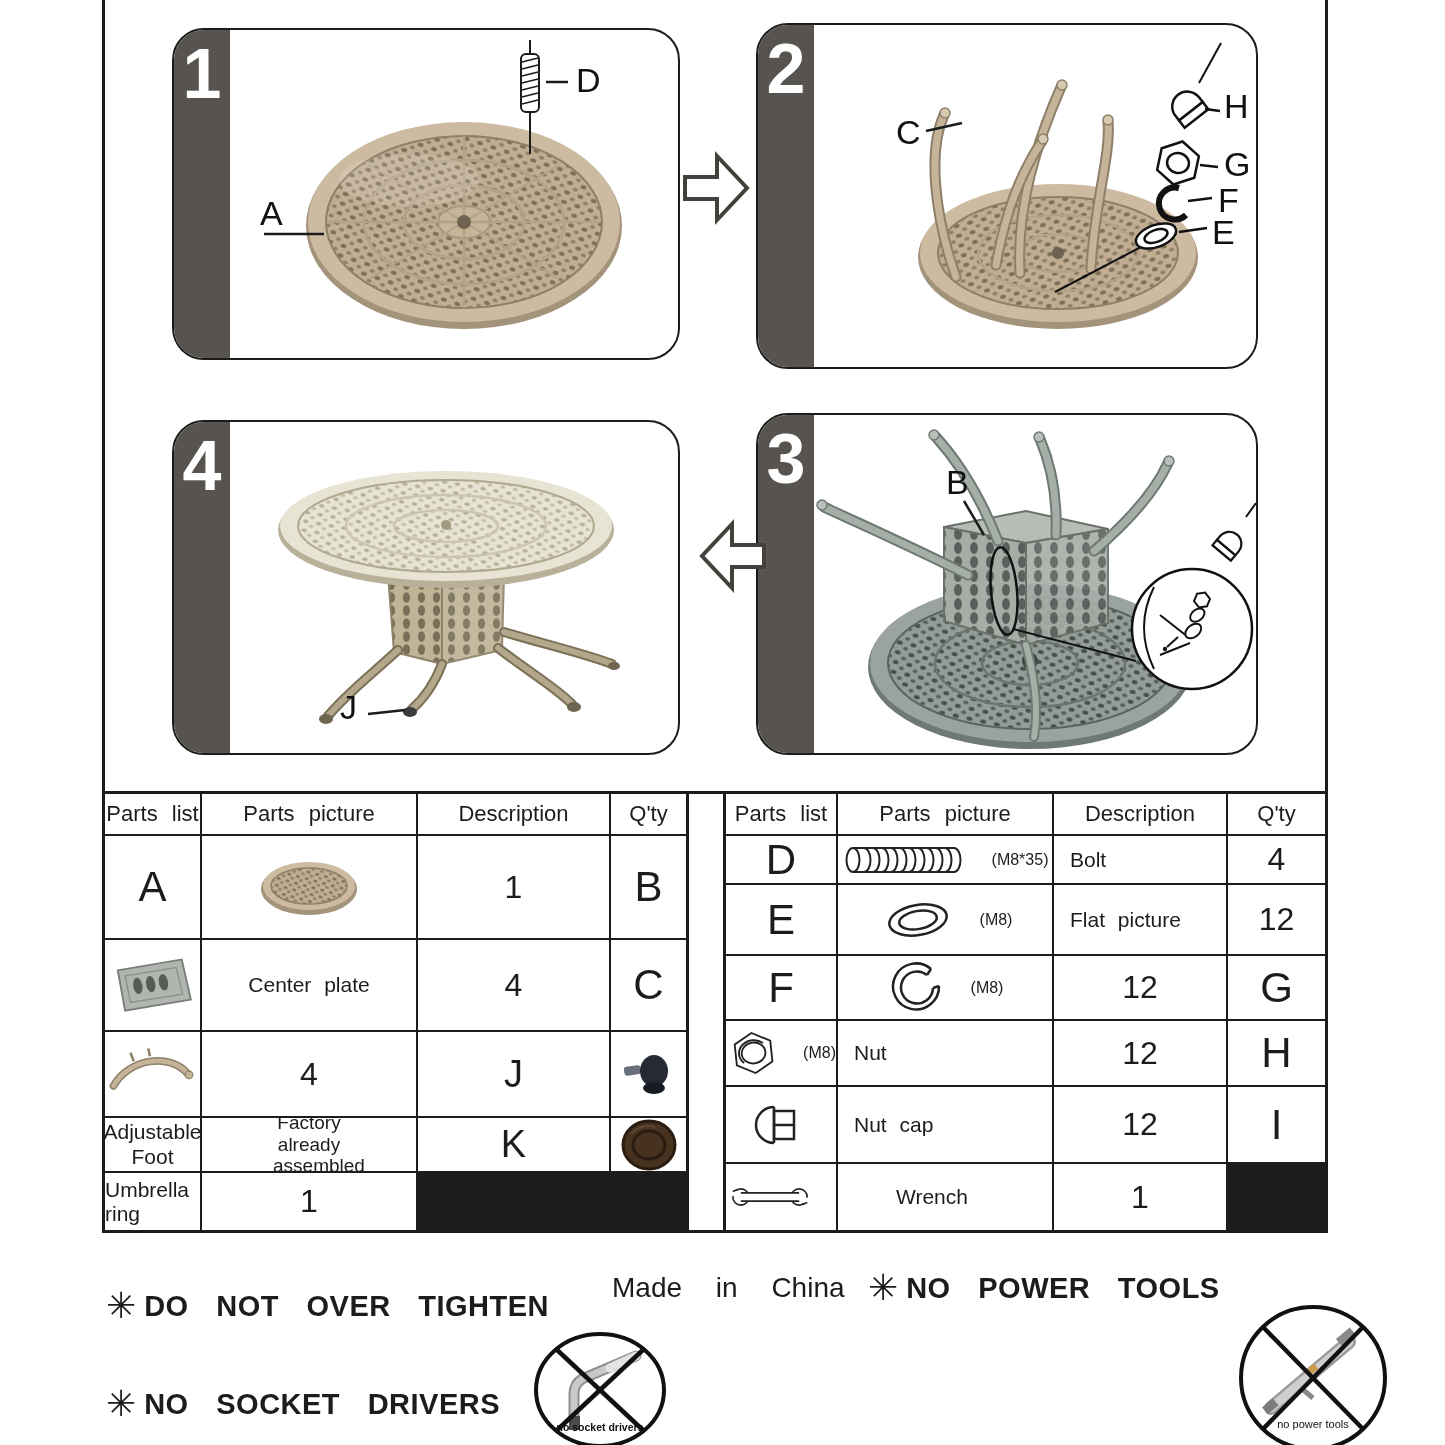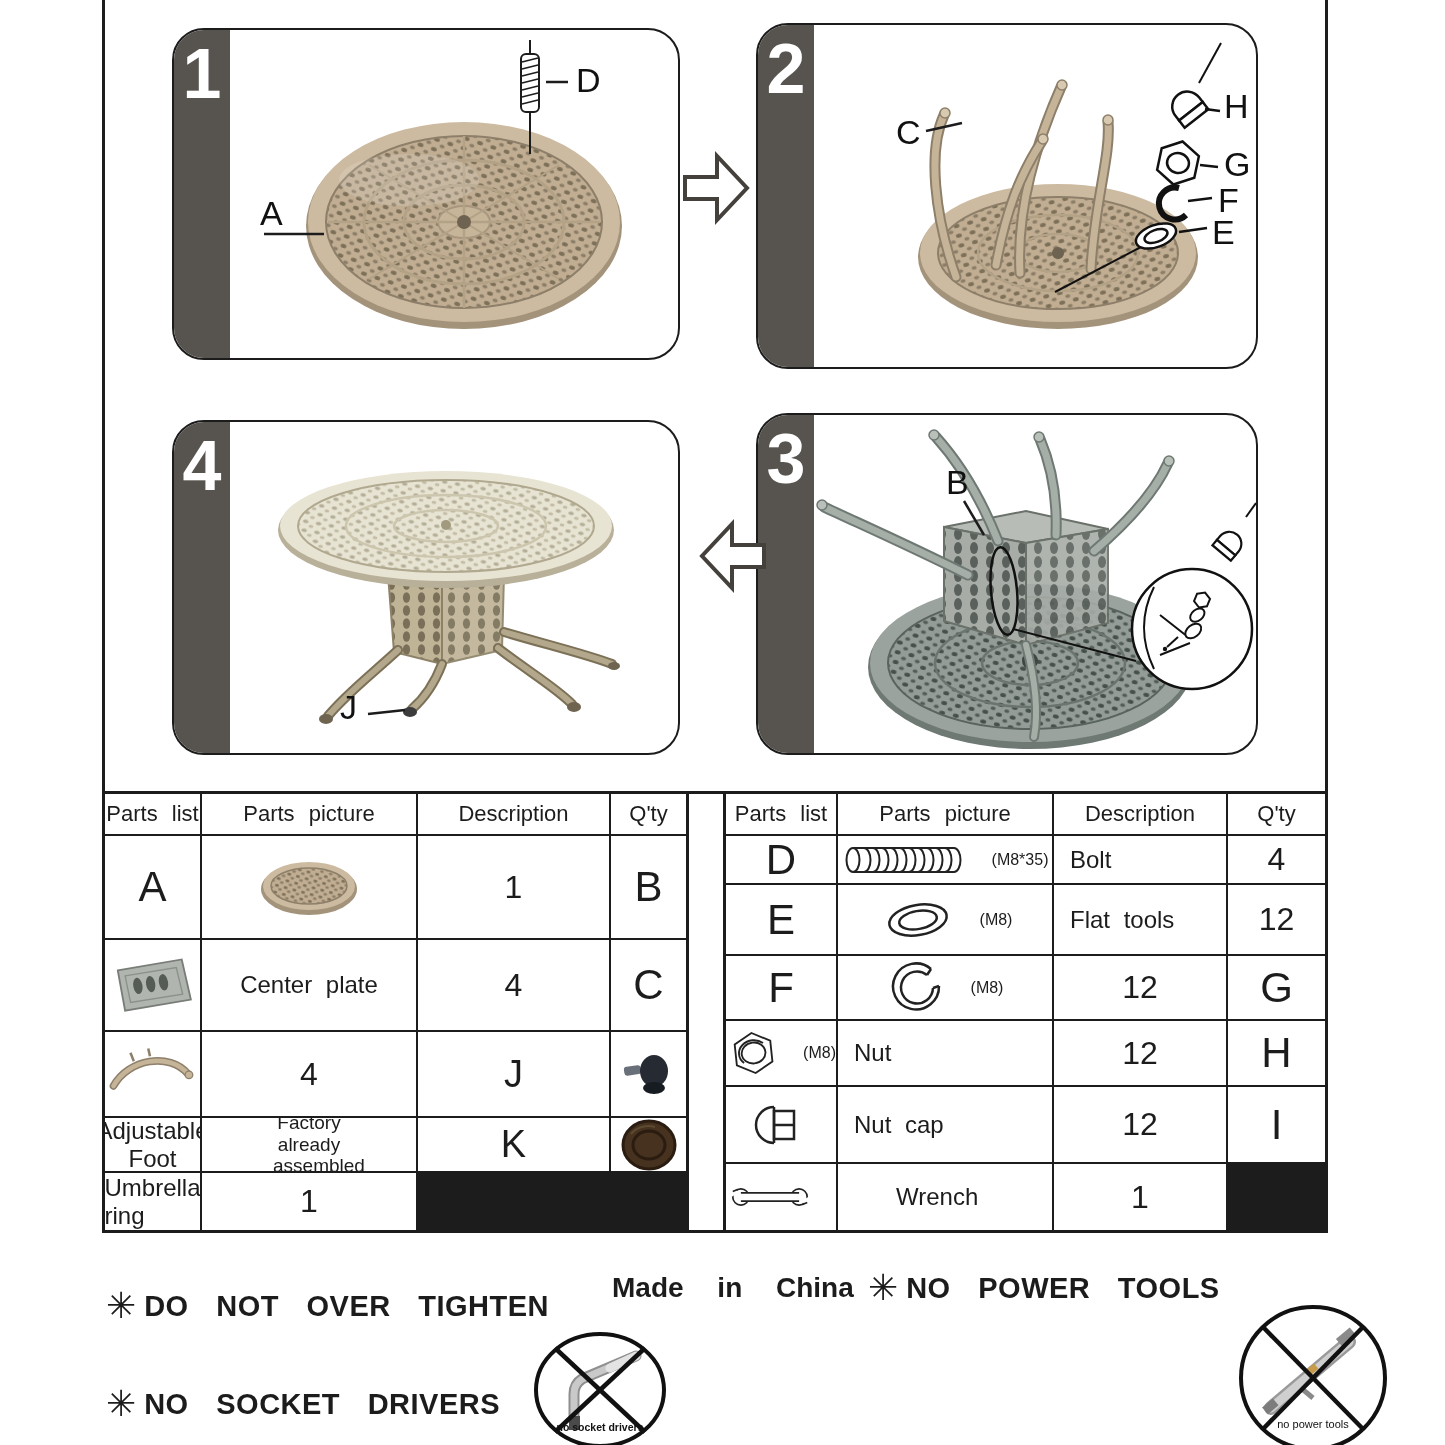--- a/index.html
+++ b/index.html
@@ -18,21 +18,21 @@
 
   .arrow { position:absolute; }
 
   
   .ptable { position:absolute; background:#1c1c1c; border:3px solid #1c1c1c; display:grid; gap:2px; }
   .ptable > div { background:#fff; display:flex; align-items:center; justify-content:center; overflow:hidden; }
   .t-left  { grid-template-columns:95px 214px 191px 75px; grid-template-rows:40px 102px 90px 84px 53px 57px; }
   .t-right { grid-template-columns:110px 214px 172px 97px; grid-template-rows:40px 47px 69px 63px 64px 75px 66px; }
   .hcell { font-size:22px; word-spacing:8px; }
   .idcell { font-size:42px; }
-  .desc { font-size:24px; word-spacing:7px; }
+  .desc { font-size:21px; word-spacing:7px; }
   .desc-left { justify-content:flex-start !important; padding-left:16px; }
   .desc-wrench { padding-left:58px; }
   .desc-wrap { width:132px; text-align:center; line-height:1.15; }
   .qty { font-size:32px; }
   .qty-small { font-size:19px; line-height:1.15; width:72px; text-align:center; }
   .spec { font-size:16px; margin-left:6px; white-space:nowrap; }
   .piccell { gap:16px; }
   .gapstrip { position:absolute; background:#fff; border-top:3px solid #1c1c1c; border-bottom:3px solid #1c1c1c; }
 
   
@@ -391,21 +391,21 @@
     <div class="idcell">E</div>
     <div class="piccell">
       <svg width="80" height="46" viewBox="0 0 80 46">
         <g transform="rotate(-10 40 23)" stroke="#222" stroke-width="2.5" fill="none">
           <ellipse cx="40" cy="23" rx="29" ry="15"></ellipse>
           <ellipse cx="40" cy="23" rx="19" ry="9"></ellipse>
         </g>
       </svg>
       <span class="spec">(M8)</span>
     </div>
-    <div class="desc desc-left">Flat tools</div>
+    <div class="desc desc-left">Flat picture</div>
     <div class="qty">12</div>
 
     <div class="idcell">F</div>
     <div class="piccell">
       <svg width="62" height="58" viewBox="0 0 62 58">
         <g stroke="#222" stroke-width="2.5" fill="none">
           <path d="M44,10 A23,23 0 1 0 52,27"></path>
           <path d="M40,16 A16,16 0 1 0 46,29"></path>
           <line x1="44" y1="10" x2="40" y2="16"></line>
           <line x1="52" y1="27" x2="46" y2="29"></line>
@@ -466,21 +466,21 @@
   </div>
 
   <div class="warnrow" style="left:106px; top:1288px;">
     <span class="star">✳</span>
     <span class="warntext">DO NOT OVER TIGHTEN</span>
   </div>
   <div class="warnrow" style="left:106px; top:1386px;">
     <span class="star">✳</span>
     <span class="warntext">NO SOCKET DRIVERS</span>
   </div>
-  <div class="madein" style="left:612px; top:1272px;font-weight:bold;">Made in China</div>
+  <div class="madein" style="left:612px; top:1272px;">Made in China</div>
   <div class="warnrow" style="left:868px; top:1270px;">
     <span class="star">✳</span>
     <span class="warntext">NO POWER TOOLS</span>
   </div>
 
   <svg class="proicon" style="left:532px; top:1332px;" width="136" height="116" viewBox="0 0 136 116">
     <ellipse cx="68" cy="58" rx="64" ry="56" fill="#ffffff" stroke="#111" stroke-width="4"></ellipse>
     <g>
       <path d="M42,84 L42,62 Q42,52 50,47 L104,24" fill="none" stroke="#8f8f8f" stroke-width="11" stroke-linecap="round"></path>
       <path d="M42,84 L42,62 Q42,52 50,47 L104,24" fill="none" stroke="#c9c9c9" stroke-width="7" stroke-linecap="round"></path>

